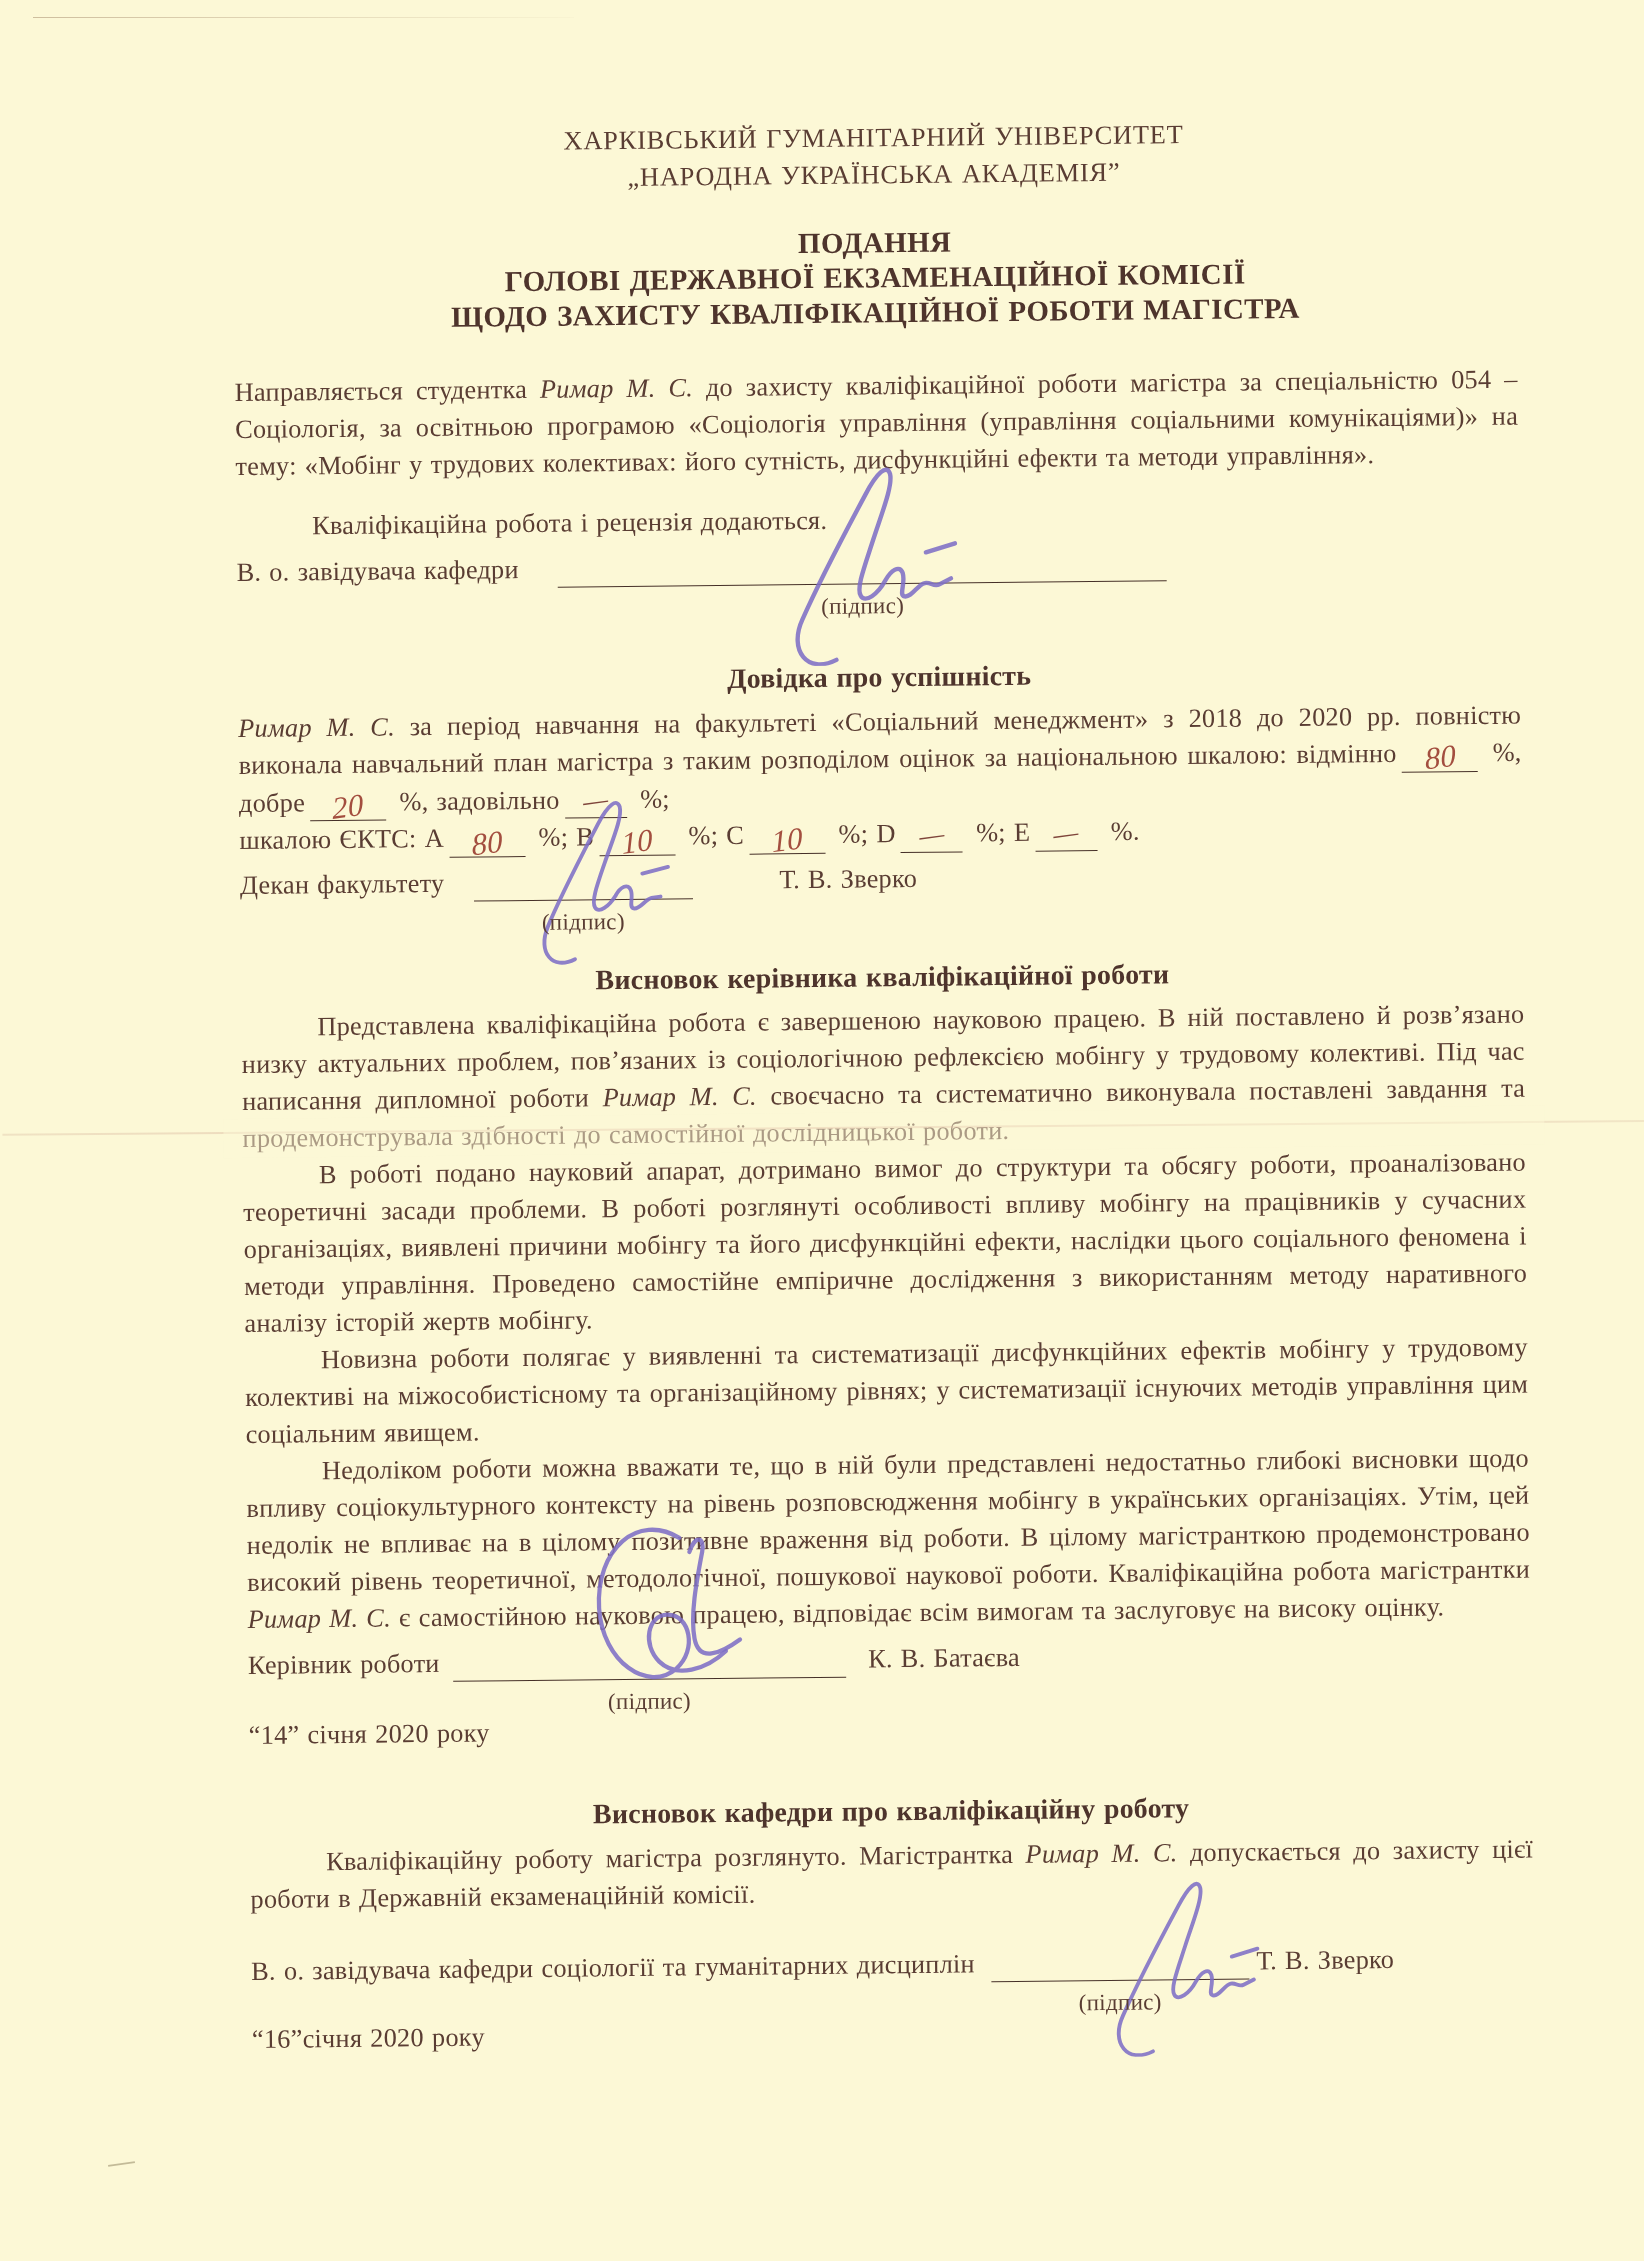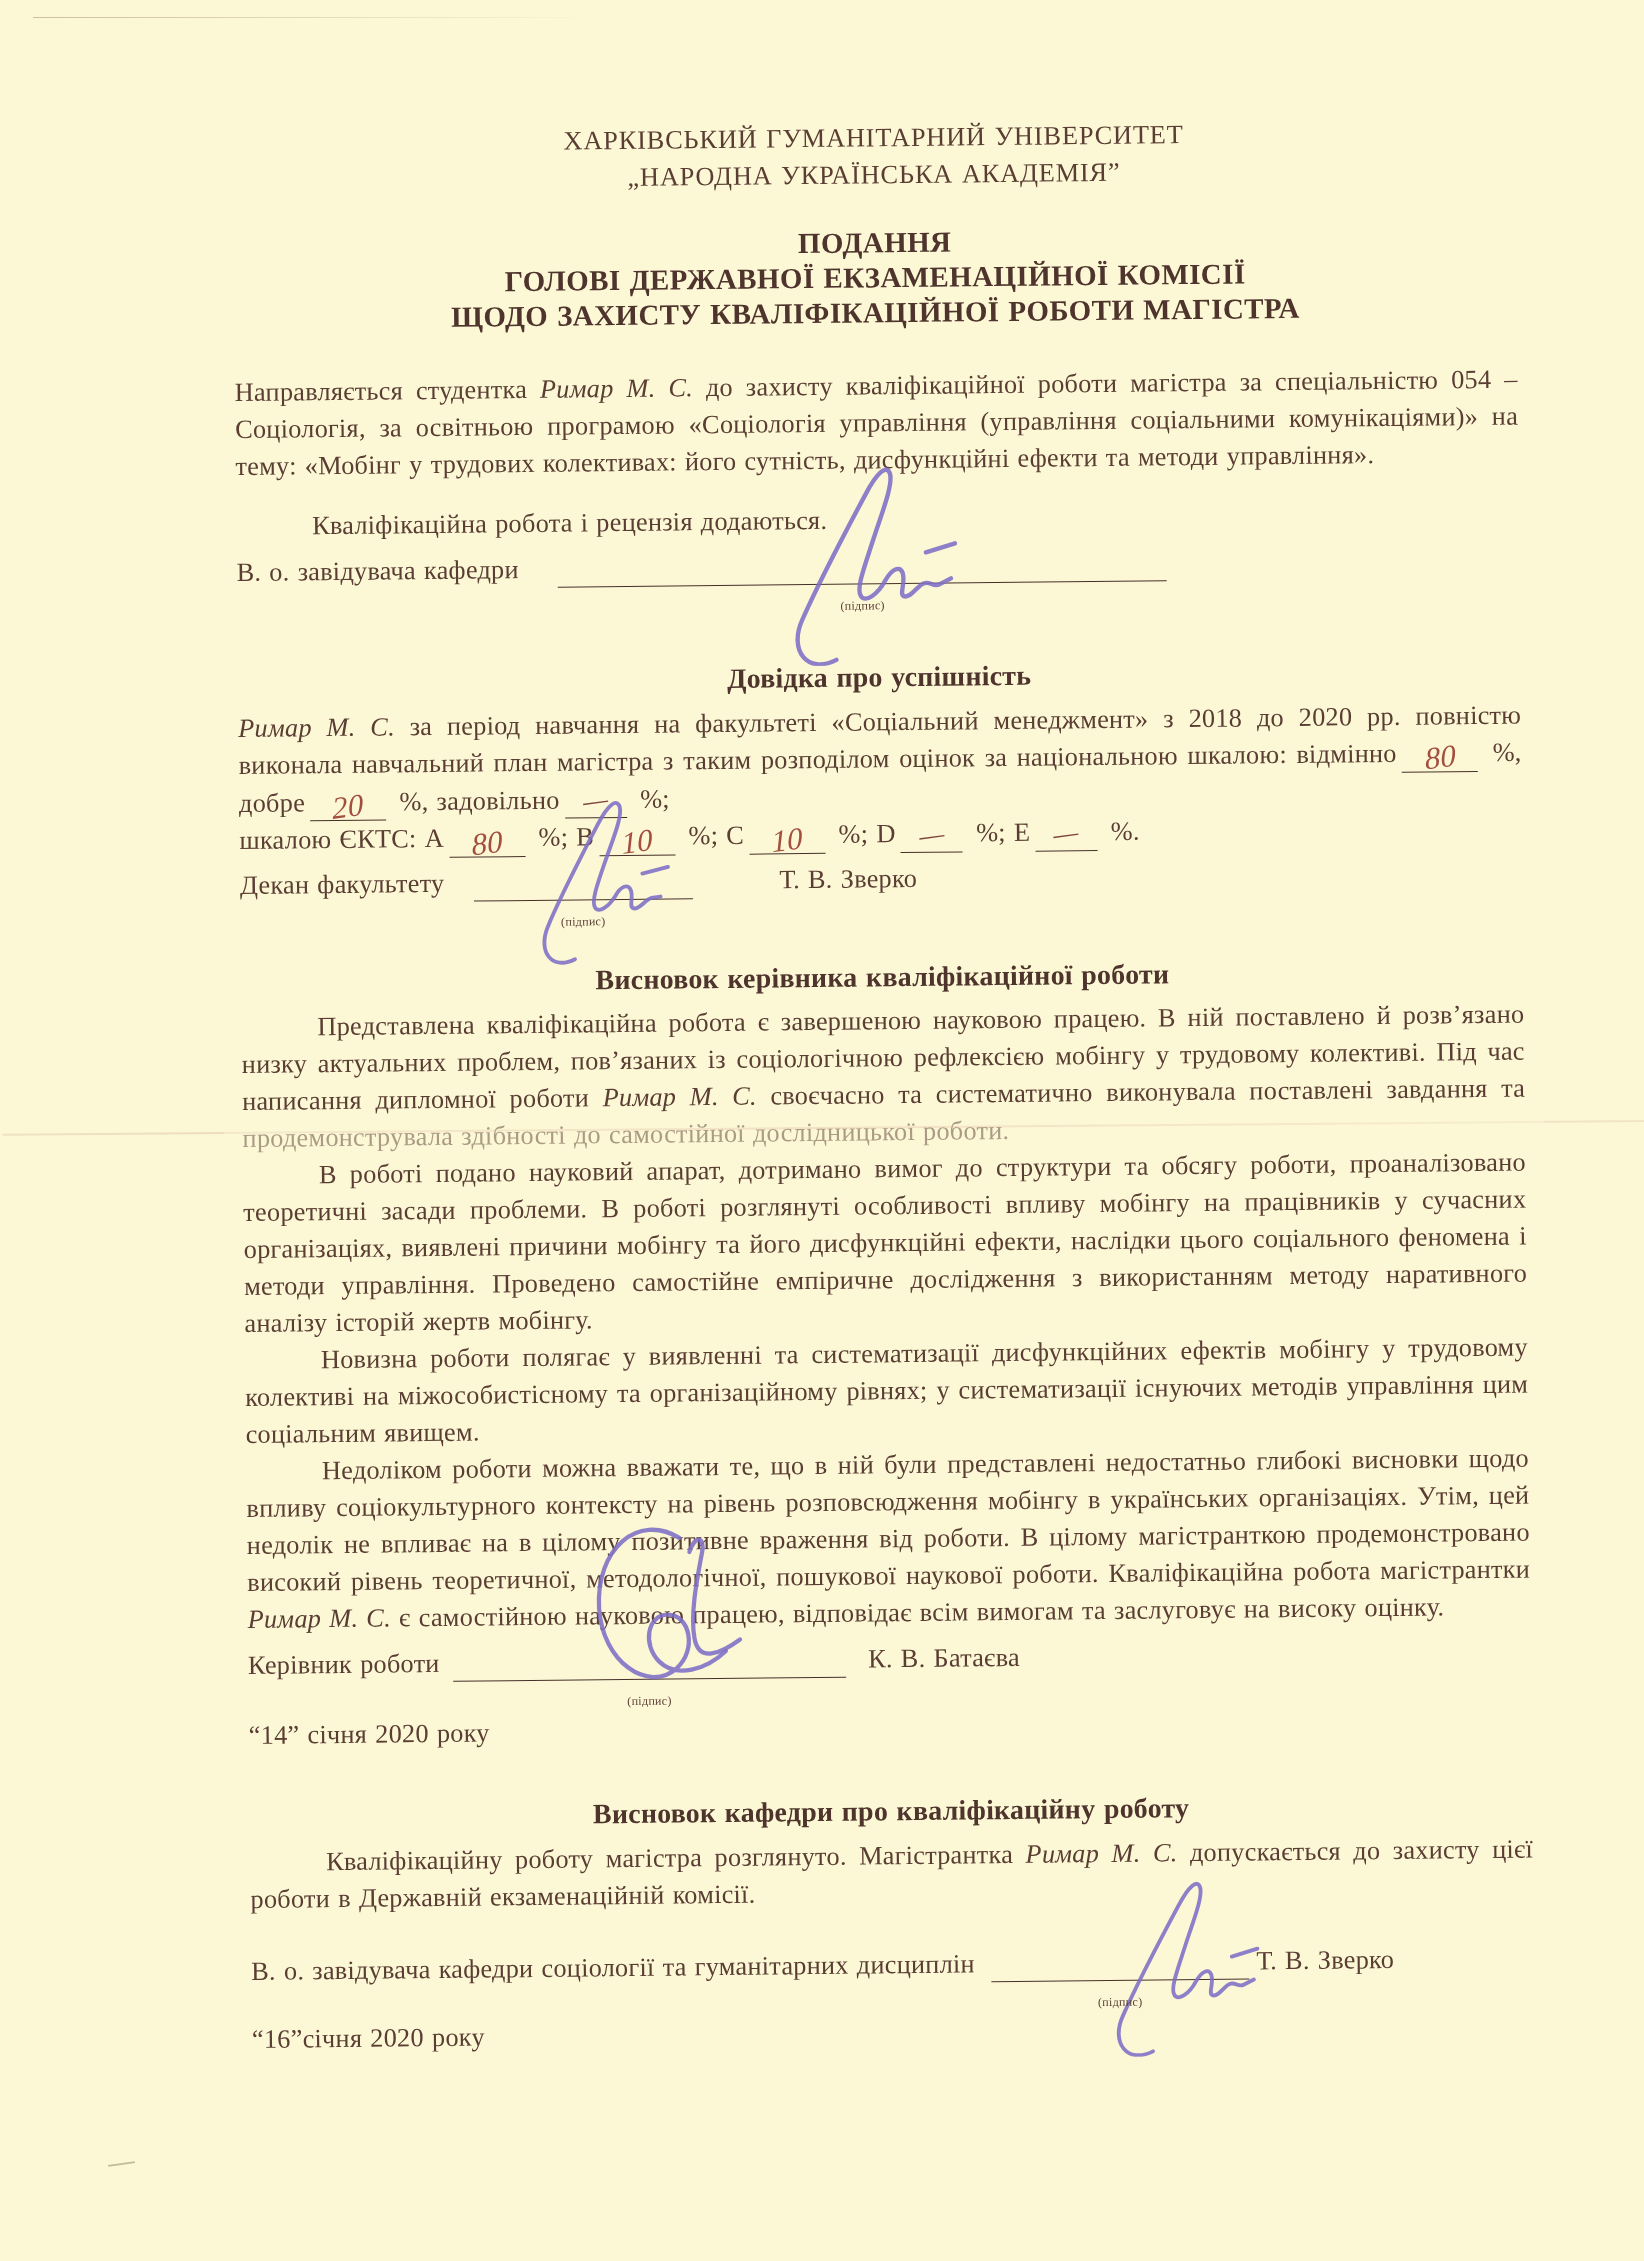--- a/index.html
+++ b/index.html
@@ -38,21 +38,21 @@
   }
   .w1{flex:0 0 609px;margin-left:39px;}
   .w2{flex:0 0 219px;margin-left:29px;}
   .w2 + .name{margin-left:87px;}
   .w3{flex:0 0 393px;margin-left:13px;}
   .w3 + .name{margin-left:22.5px;}
   .w4{flex:0 0 258px;margin-left:16px;}
   .w4 + .name{margin-left:7.7px;}
   .caption{
     position:absolute;top:100%;margin-top:3.9px;left:50%;transform:translateX(-50%);
-    font-size:12px;letter-spacing:0.3px;white-space:nowrap;color:#5a3d33;text-align:right;
+    font-size:23px;letter-spacing:0.3px;white-space:nowrap;color:#5a3d33;text-align:right;
   }
   .sr1{margin-top:9px;}
   .dean-row{margin-top:6.4px;}
   .sup-row{margin-top:9px;}
   .bot-row{margin-top:35px;}
   .date{margin-top:33px;}
   .date2{margin-top:31px;}
   .it{font-style:italic;}
   .fill{
     display:inline-block;min-width:76px;text-align:center;

